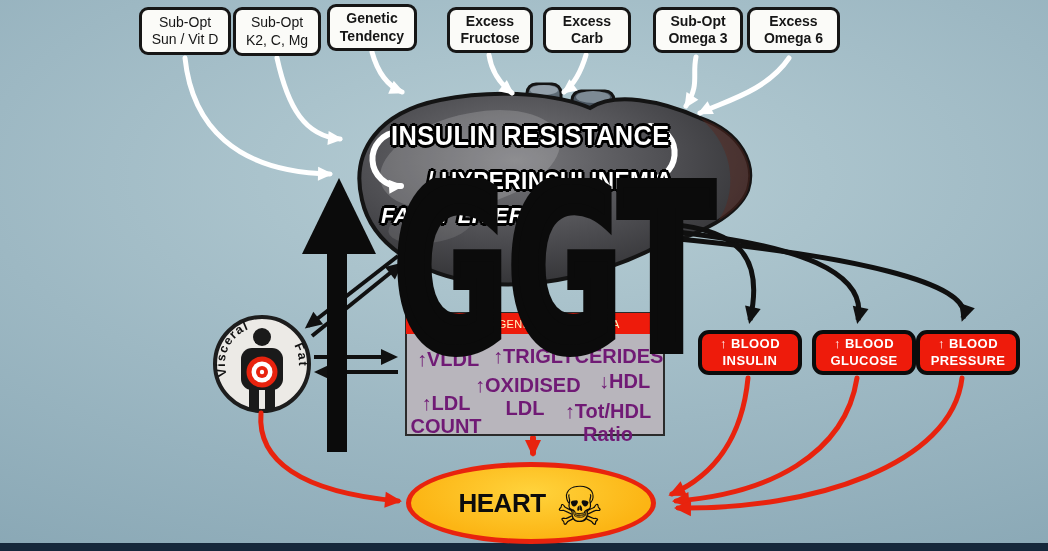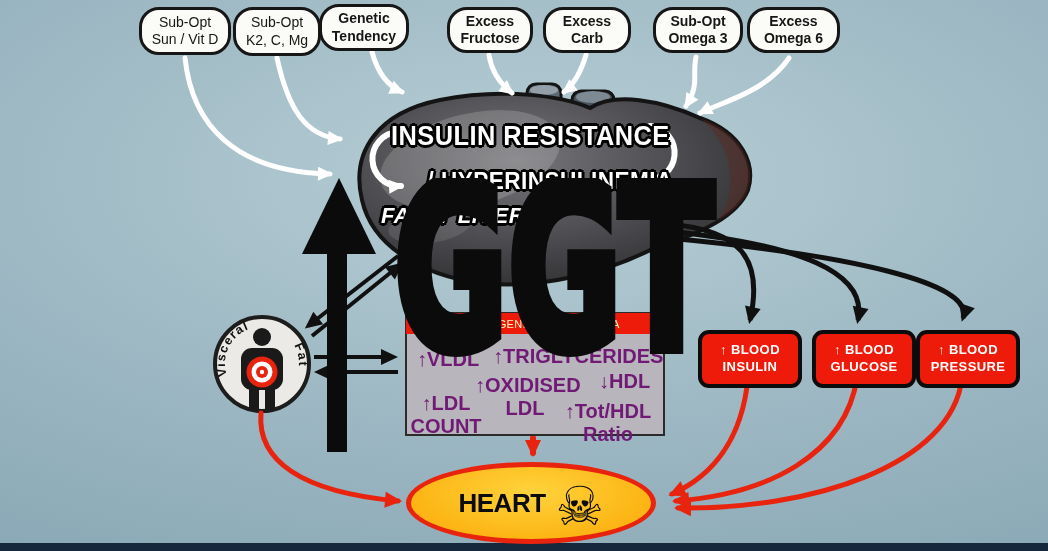--- a/index.html
+++ b/index.html
@@ -4,21 +4,21 @@
 <style>
   html,body{margin:0;padding:0;background:#5d7886;}
   #canvas{
     position:relative;width:1048px;height:551px;overflow:hidden;
     font-family:"Liberation Sans","DejaVu Sans",sans-serif;
     background:radial-gradient(ellipse 120% 100% at 52% 32%, #b7ced5 0%, #9db8c3 45%, #7f9fae 100%);
   }
   .abs{position:absolute;}
   
   .factor-box{
-    position:absolute;background:#fbfbf8;border:3px solid #161616;border-radius:20px;
+    position:absolute;background:#fbfbf8;border:3px solid #161616;border-radius:9px;
     display:flex;flex-direction:column;align-items:center;justify-content:center;
     font-size:14px;line-height:1.22;color:#161616;text-align:center;box-sizing:border-box;padding:2px 4px;
   }
   .factor-box.bold{font-weight:bold;}
   
   .liver-text{
     position:absolute;color:#fff;font-weight:bold;text-align:center;letter-spacing:0.5px;
     text-shadow:-2px -2px 0 #000,2px -2px 0 #000,-2px 2px 0 #000,2px 2px 0 #000,0 -3px 0 #000,0 3px 0 #000,-3px 0 0 #000,3px 0 0 #000;
     white-space:nowrap;
   }
@@ -29,21 +29,21 @@
   }
   #dyslip-header{
     position:absolute;left:-1px;top:-1px;width:258px;height:21px;background:#ee1b0b;
     color:#fef9c3;font-weight:normal;font-size:11px;display:flex;align-items:center;justify-content:center;
     letter-spacing:0.4px;white-space:nowrap;overflow:hidden;
   }
   .lipid{position:absolute;color:#701a75;font-weight:bold;font-size:20px;line-height:1.15;white-space:nowrap;}
   .lipid.center{text-align:center;}
   
   .blood-box{
-    position:absolute;width:104px;height:58px;background:#ee1b0b;border:4px solid #0c0c0c;border-radius:11px;
+    position:absolute;width:104px;height:45px;background:#ee1b0b;border:4px solid #0c0c0c;border-radius:11px;
     color:#fff;font-weight:bold;font-size:13px;line-height:1.3;letter-spacing:0.4px;
     display:flex;flex-direction:column;align-items:center;justify-content:center;box-sizing:border-box;white-space:nowrap;
   }
   
   #heart-ellipse{
     position:absolute;left:406px;top:462px;width:250px;height:82px;border-radius:50%;
     background:radial-gradient(ellipse at 50% 35%, #ffd33c 0%, #fcb514 70%);
     border:5px solid #e8230e;box-sizing:border-box;
     display:flex;align-items:center;justify-content:center;gap:10px;
     color:#0c0c0c;font-weight:bold;font-size:26px;letter-spacing:-0.5px;white-space:nowrap;
@@ -149,21 +149,21 @@
   </svg>
 
   <div class="factor-box" style="left:139px;top:7px;width:92px;height:48px;">
     <span>Sub-Opt</span>
     <span>Sun / Vit D</span>
   </div>
   <div class="factor-box" style="left:233px;top:7px;width:88px;height:49px;">
     <span>Sub-Opt</span>
     <span>K2, C, Mg</span>
   </div>
-  <div class="factor-box bold" style="left:319px;top:4px;width:90px;height:47px;">
+  <div class="factor-box bold" style="left:327px;top:4px;width:90px;height:47px;">
     <span>Genetic</span>
     <span>Tendency</span>
   </div>
   <div class="factor-box bold" style="left:447px;top:7px;width:86px;height:46px;">
     <span>Excess</span>
     <span>Fructose</span>
   </div>
   <div class="factor-box bold" style="left:543px;top:7px;width:88px;height:46px;">
     <span>Excess</span>
     <span>Carb</span>

